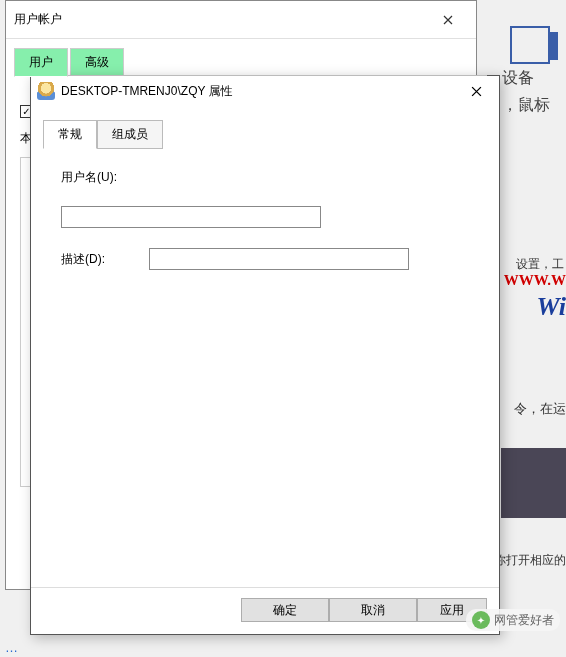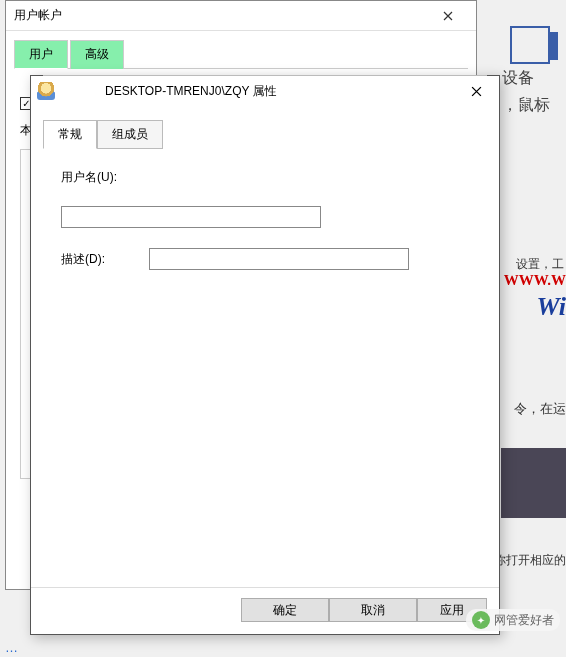--- a/index.html
+++ b/index.html
@@ -15,21 +15,21 @@
     
     
     .bg-dialog {
       position: absolute;
       left: 5px; top: 0;
       width: 472px; height: 590px;
       background: #fff;
       border: 1px solid #888;
     }
     .bg-titlebar {
-      height: 30px;
+      height: 38px;
       display: flex;
       align-items: center;
       padding: 0 8px;
       background: #fff;
       border-bottom: 1px solid #e0e0e0;
     }
     .bg-title { flex: 1; font-size: 12px; color: #000; }
     .bg-close {
       width: 40px; height: 28px;
       display: flex; align-items: center; justify-content: center;
@@ -80,21 +80,20 @@
       box-shadow: 3px 3px 12px rgba(0,0,0,0.25);
       display: flex;
       flex-direction: column;
     }
     .titlebar {
       height: 30px;
       display: flex;
       align-items: center;
       padding-left: 6px;
       background: #fff;
-      gap: 44px;
     }
     .user-icon {
       width: 18px; height: 18px;
       margin-right: 6px;
       background: radial-gradient(circle at 50% 35%, #fbe6a2 35%, #d9a94b 36% 55%, transparent 56%),
                   radial-gradient(circle at 50% 90%, #5b8fd6 55%, transparent 56%);
       border-radius: 3px;
     }
     .title-text { flex: 1; font-size: 12px; color: #000; }
     .close-btn {

